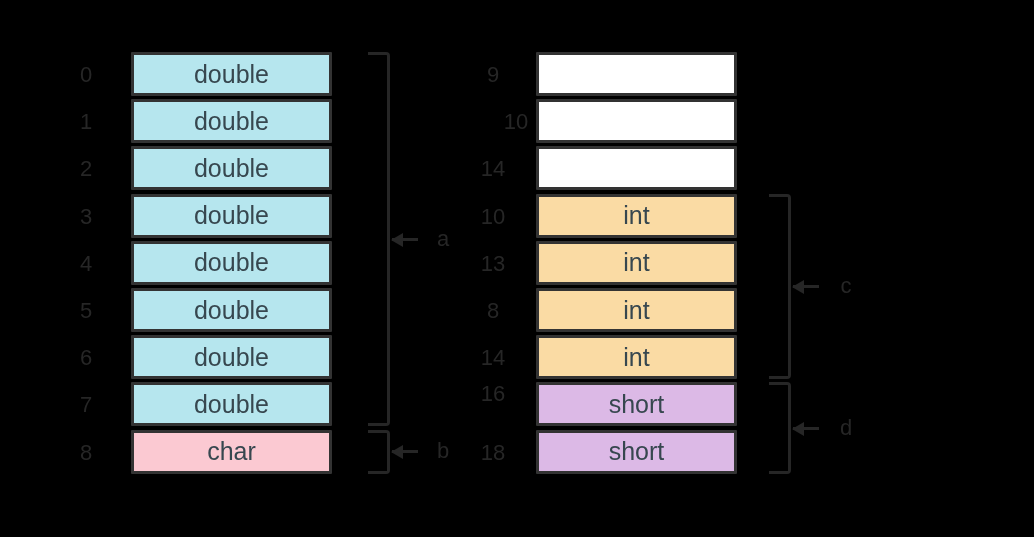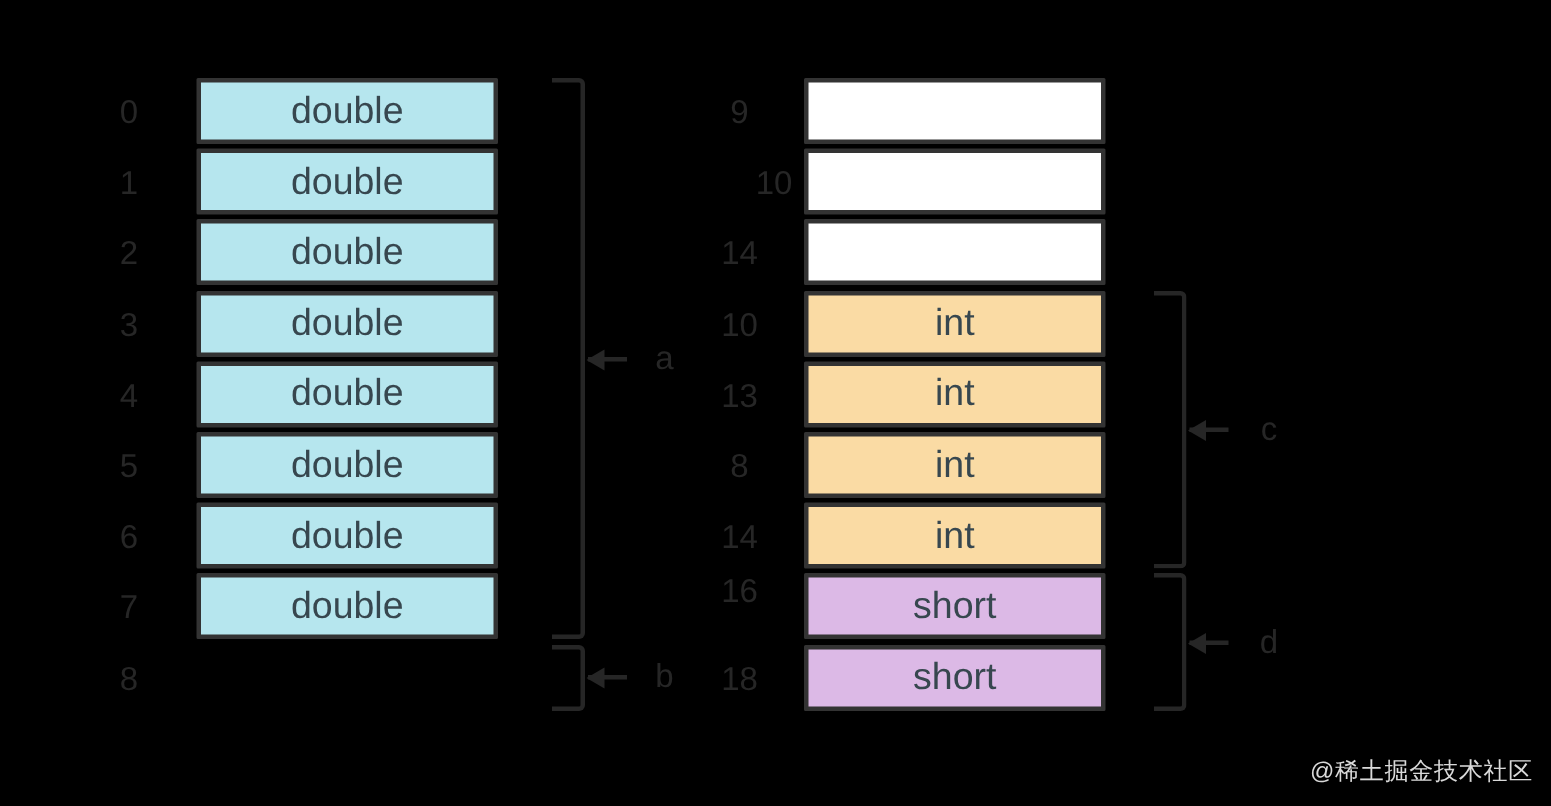--- a/index.html
+++ b/index.html
@@ -84,38 +84,38 @@
   <div class="bracket" id="brk-c"></div>
   <div class="ahead" id="ah-c"></div>
   <div class="aline" id="al-c"></div>
   <div class="blabel" id="bl-c">c</div>
 
   <div class="bracket" id="brk-d"></div>
   <div class="ahead" id="ah-d"></div>
   <div class="aline" id="al-d"></div>
   <div class="blabel" id="bl-d">d</div>
 
-  <div class="watermark">@稀土掘金技术社区</div>
 <div class="offset" style="left: 62px; top: 60px; width: 48px;">0</div>
     <div class="cell" style="left: 131px; top: 52px; background: rgb(182, 230, 238);">double</div>
     <div class="offset" style="left: 62px; top: 107.2px; width: 48px;">1</div>
     <div class="cell" style="left: 131px; top: 99.2px; background: rgb(182, 230, 238);">double</div>
     <div class="offset" style="left: 62px; top: 154.4px; width: 48px;">2</div>
     <div class="cell" style="left: 131px; top: 146.4px; background: rgb(182, 230, 238);">double</div>
     <div class="offset" style="left: 62px; top: 201.6px; width: 48px;">3</div>
     <div class="cell" style="left: 131px; top: 193.6px; background: rgb(182, 230, 238);">double</div>
     <div class="offset" style="left: 62px; top: 248.8px; width: 48px;">4</div>
     <div class="cell" style="left: 131px; top: 240.8px; background: rgb(182, 230, 238);">double</div>
     <div class="offset" style="left: 62px; top: 296px; width: 48px;">5</div>
     <div class="cell" style="left: 131px; top: 288px; background: rgb(182, 230, 238);">double</div>
     <div class="offset" style="left: 62px; top: 343.2px; width: 48px;">6</div>
     <div class="cell" style="left: 131px; top: 335.2px; background: rgb(182, 230, 238);">double</div>
     <div class="offset" style="left: 62px; top: 390.4px; width: 48px;">7</div>
     <div class="cell" style="left: 131px; top: 382.4px; background: rgb(182, 230, 238);">double</div>
     <div class="offset" style="left: 62px; top: 437.6px; width: 48px;">8</div>
+    <div class="cell" style="left: 131px; top: 429.6px; background: rgb(251, 201, 210);">char</div>
     <div class="offset" style="left: 466px; top: 60px; width: 54px;">9</div>
     <div class="cell" style="left: 536px; top: 52px; background: rgb(255, 255, 255);"></div>
     <div class="offset" style="left: 489px; top: 107.2px; width: 54px;">10</div>
     <div class="cell" style="left: 536px; top: 99.2px; background: rgb(255, 255, 255);"></div>
     <div class="offset" style="left: 466px; top: 154.4px; width: 54px;">14</div>
     <div class="cell" style="left: 536px; top: 146.4px; background: rgb(255, 255, 255);"></div>
     <div class="offset" style="left: 466px; top: 201.6px; width: 54px;">10</div>
     <div class="cell" style="left: 536px; top: 193.6px; background: rgb(250, 219, 164);">int</div>
     <div class="offset" style="left: 466px; top: 248.8px; width: 54px;">13</div>
     <div class="cell" style="left: 536px; top: 240.8px; background: rgb(250, 219, 164);">int</div>

